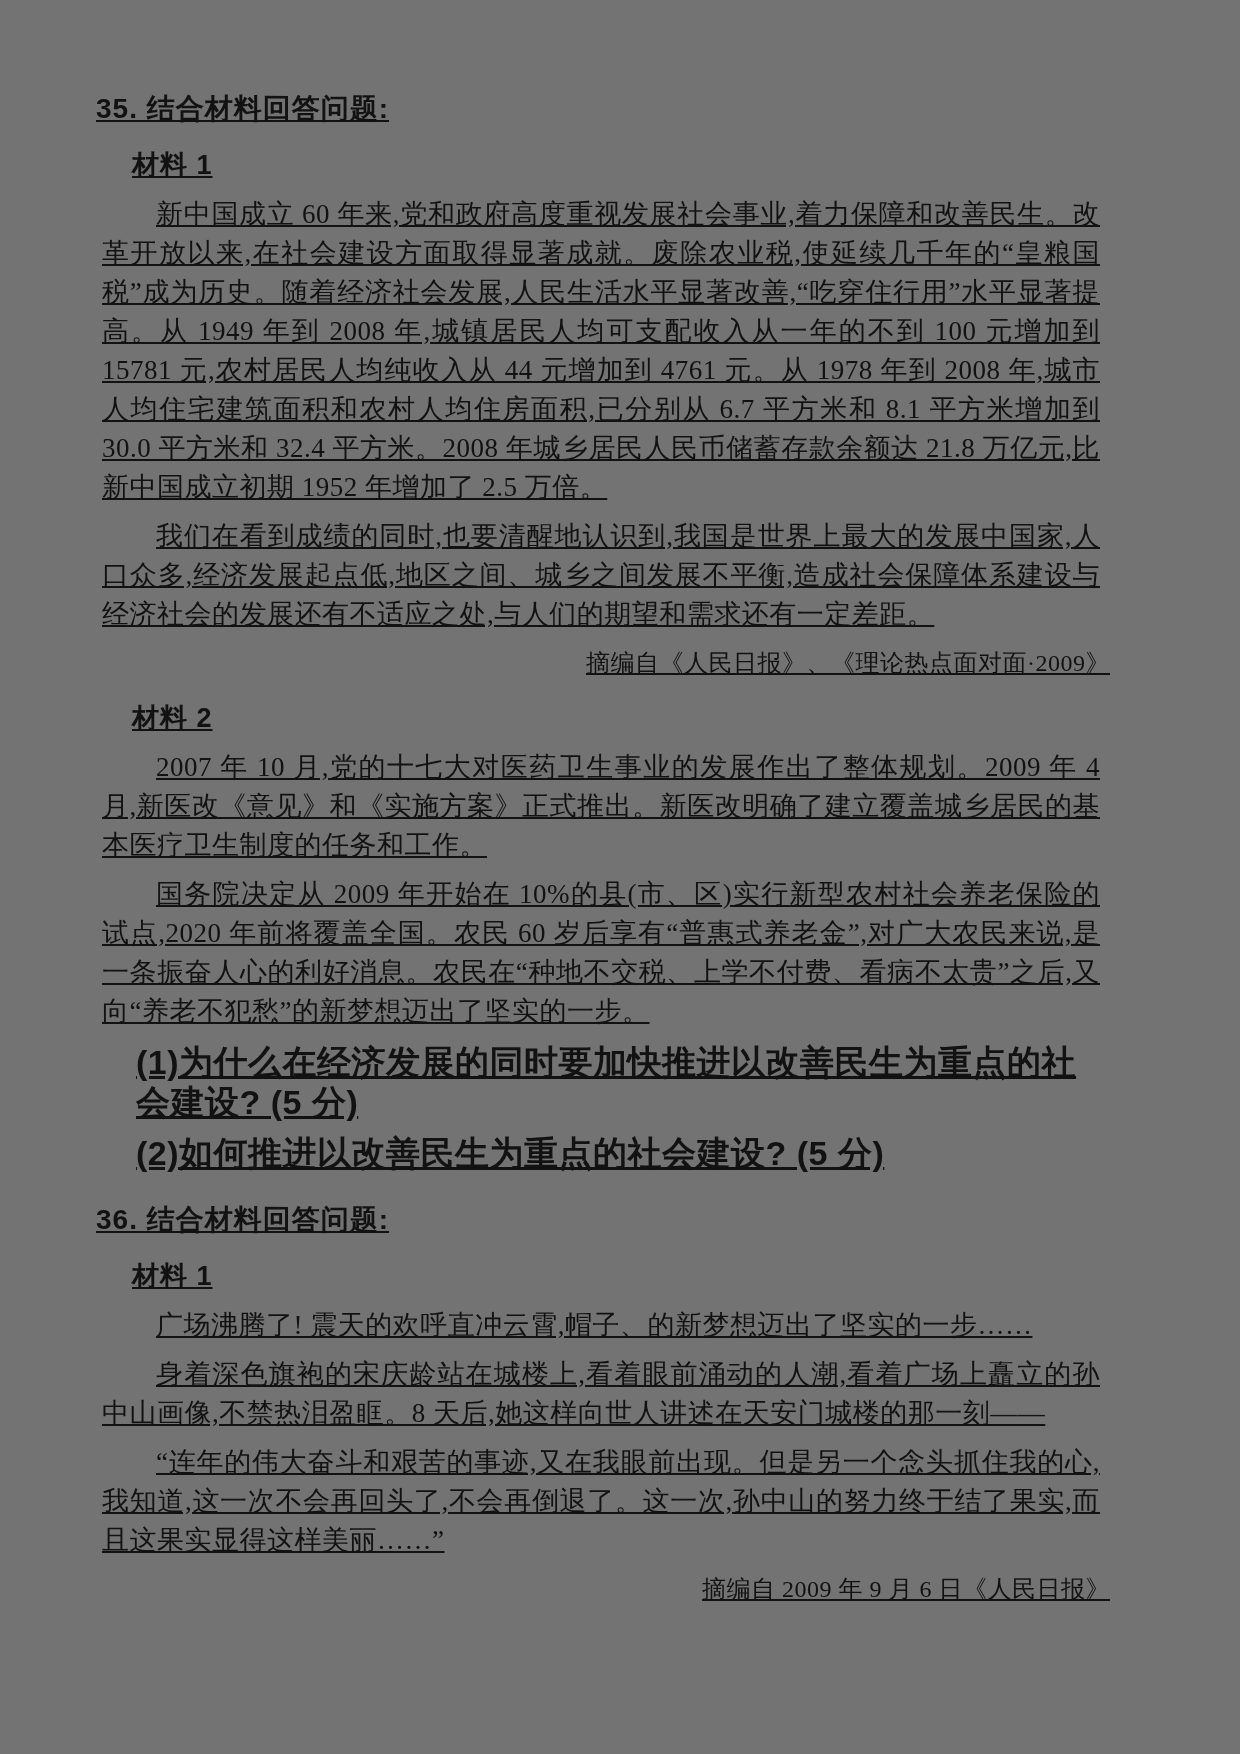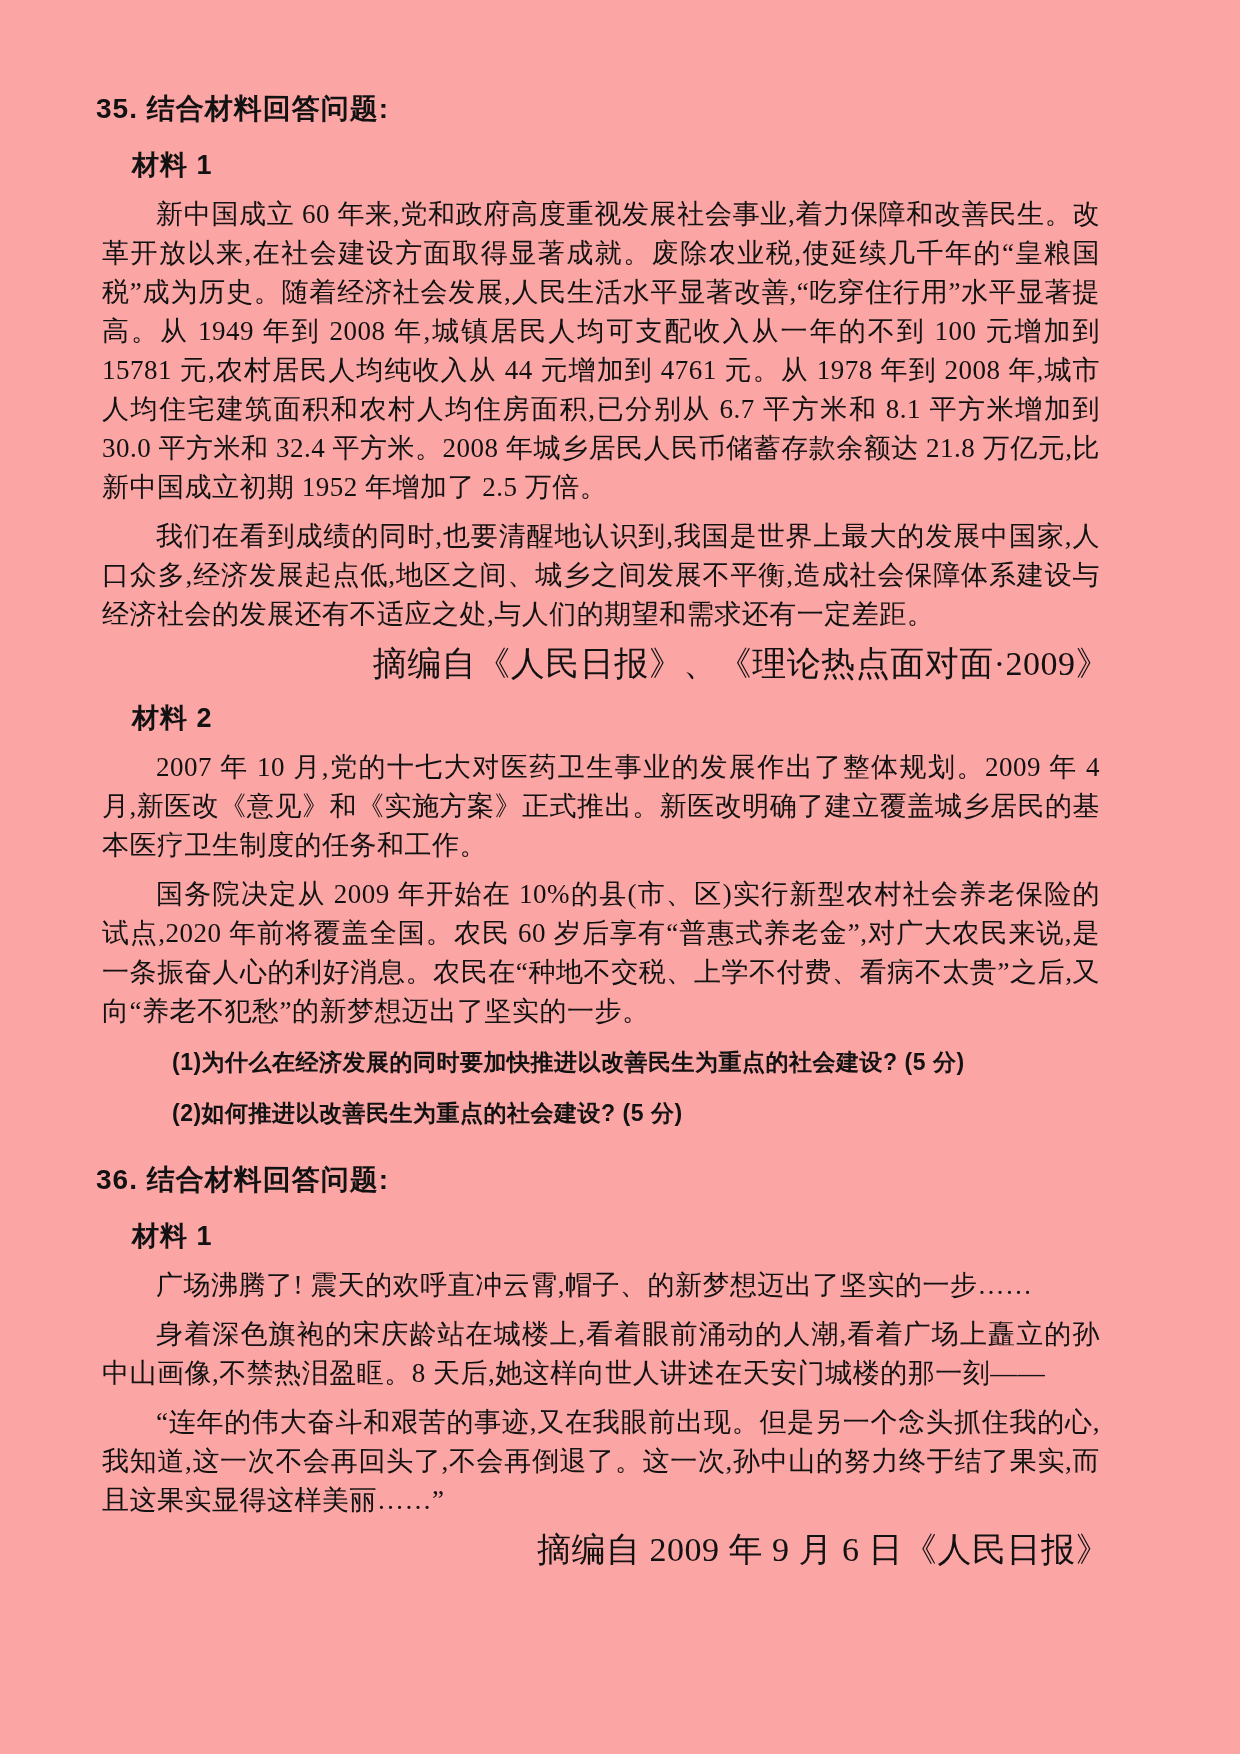--- a/index.html
+++ b/index.html
@@ -1,25 +1,26 @@
 <!DOCTYPE html>
 <html><head>
 <meta charset="utf-8">
 <style>
   html,body{margin:0;padding:0;background:#e8e8e8;}
   .page{
     position:relative;
     width:1240px;height:1754px;
     margin:0 auto;
-    background:#fca5a5;
+    background:#737373;
     color:#121212;
     box-sizing:border-box;
     padding:88px 130px 0 92px;
     font-family:"Liberation Serif","DejaVu Serif",serif;
     overflow:hidden;
+    text-decoration:underline;
   }
   .q-heading{
     font-family:"Liberation Sans","DejaVu Sans",sans-serif;
     font-weight:700;
     font-size:28px;line-height:42px;
     margin:0 0 0 4px;
     letter-spacing:1px;
   }
   .q-heading.second{margin-top:26px;}
   .material-label{
@@ -31,32 +32,32 @@
   }
   p.body-par{
     font-size:27px;
     line-height:39px;
     text-align:justify;
     text-indent:2em;
     margin:10px;
     letter-spacing:0.5px;
   }
   p.source{
-    font-size:34px;
+    font-size:24px;
     line-height:39px;
     text-align:right;
     margin:4px 0 0 0;
     letter-spacing:0.5px;
   }
   p.subq{
     font-family:"Liberation Sans","DejaVu Sans",sans-serif;
     font-weight:700;
-    font-size:23px;
+    font-size:34px;
     line-height:40px;
-    margin:11px 0 0 80px;
+    margin:11px 0 0 44px;
     letter-spacing:0.5px;
   }
   .subq-gap{margin-top:9px;}
 </style>
 </head>
 <body>
 
 <div class="page">
 
   <section>

